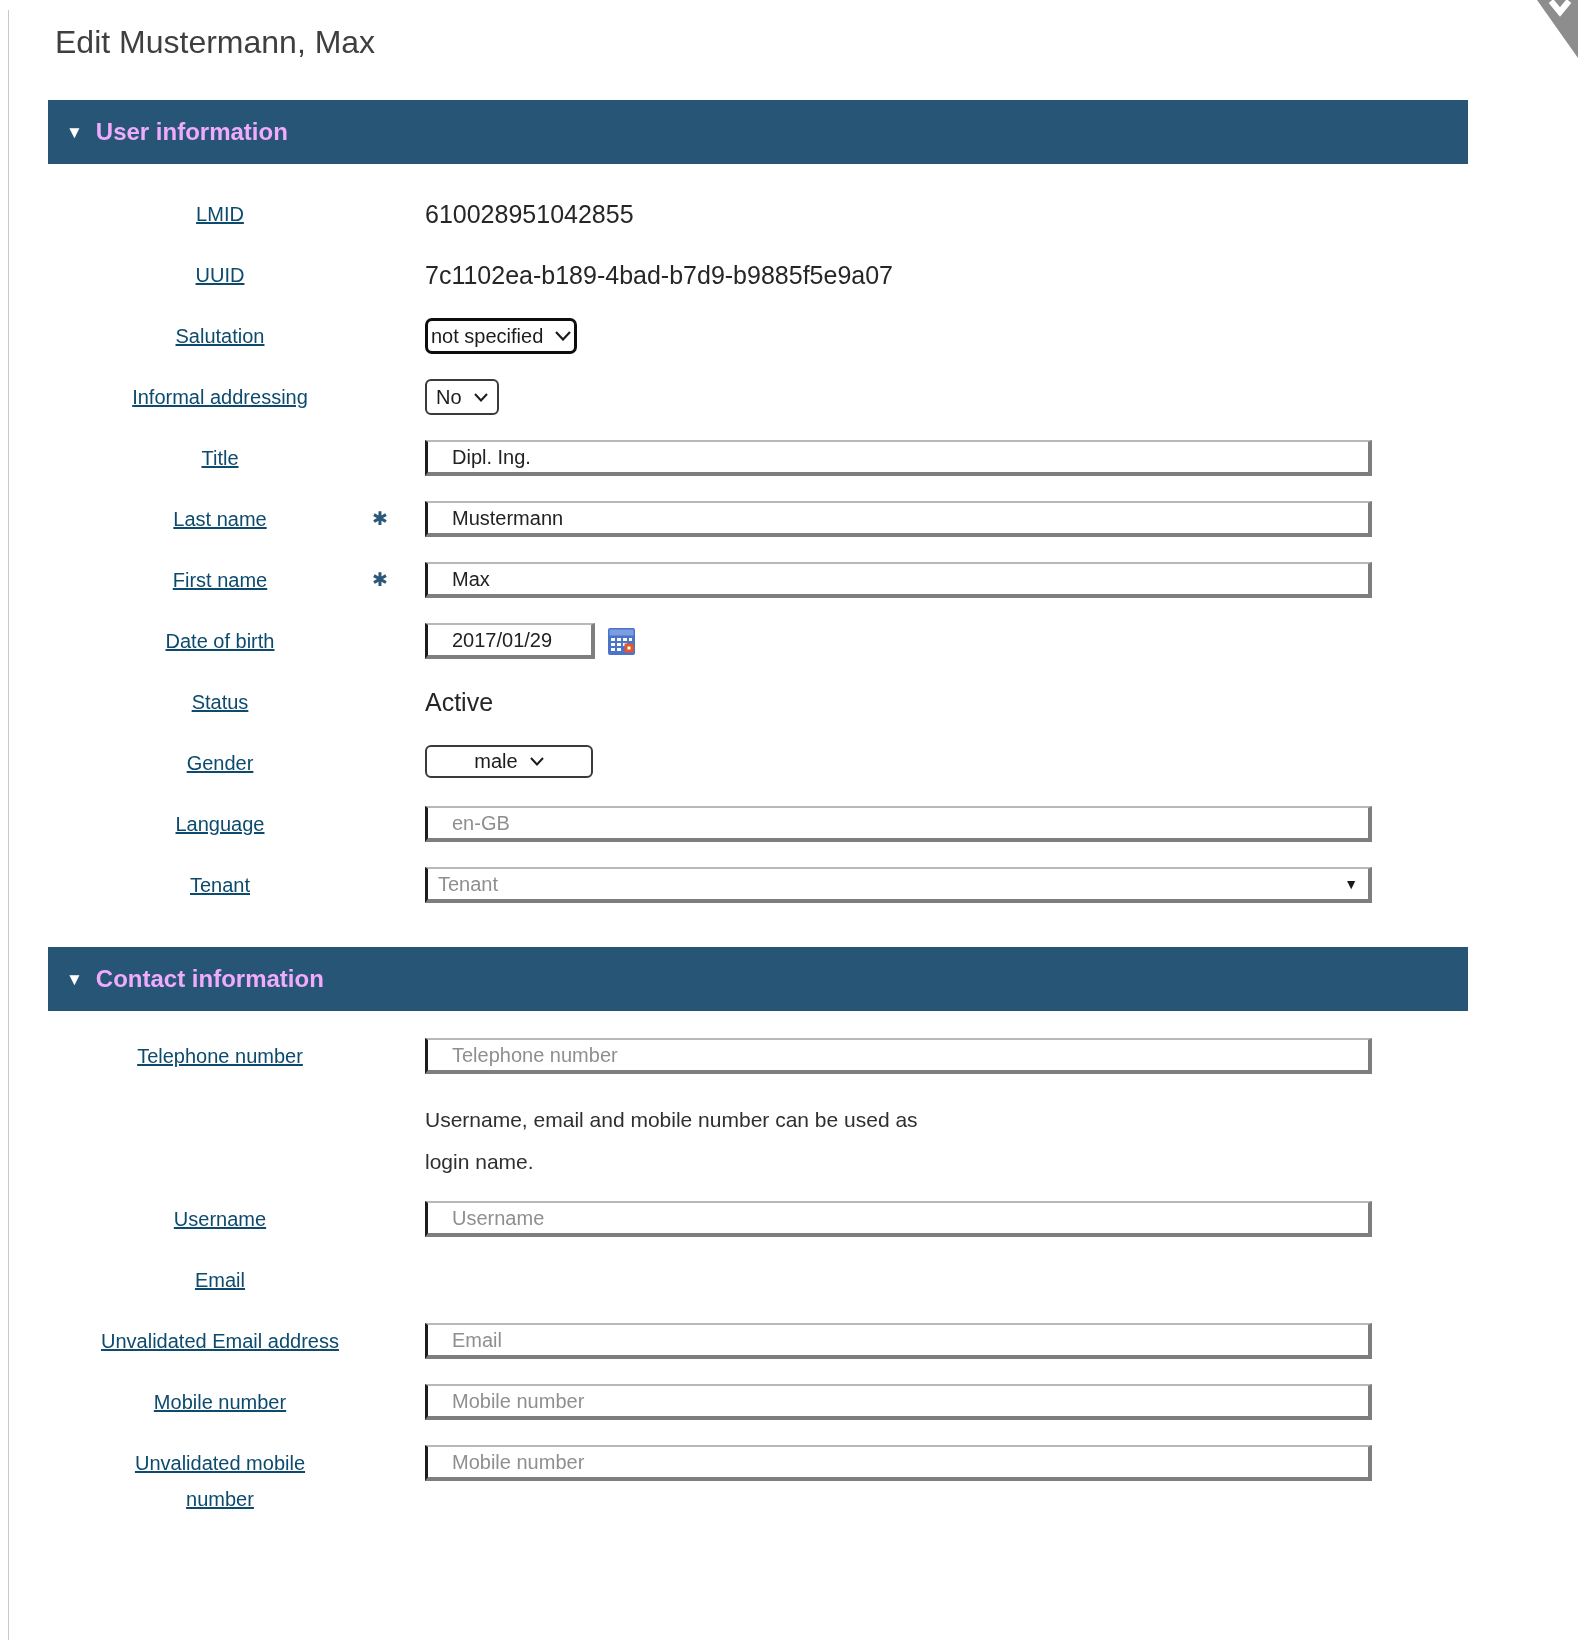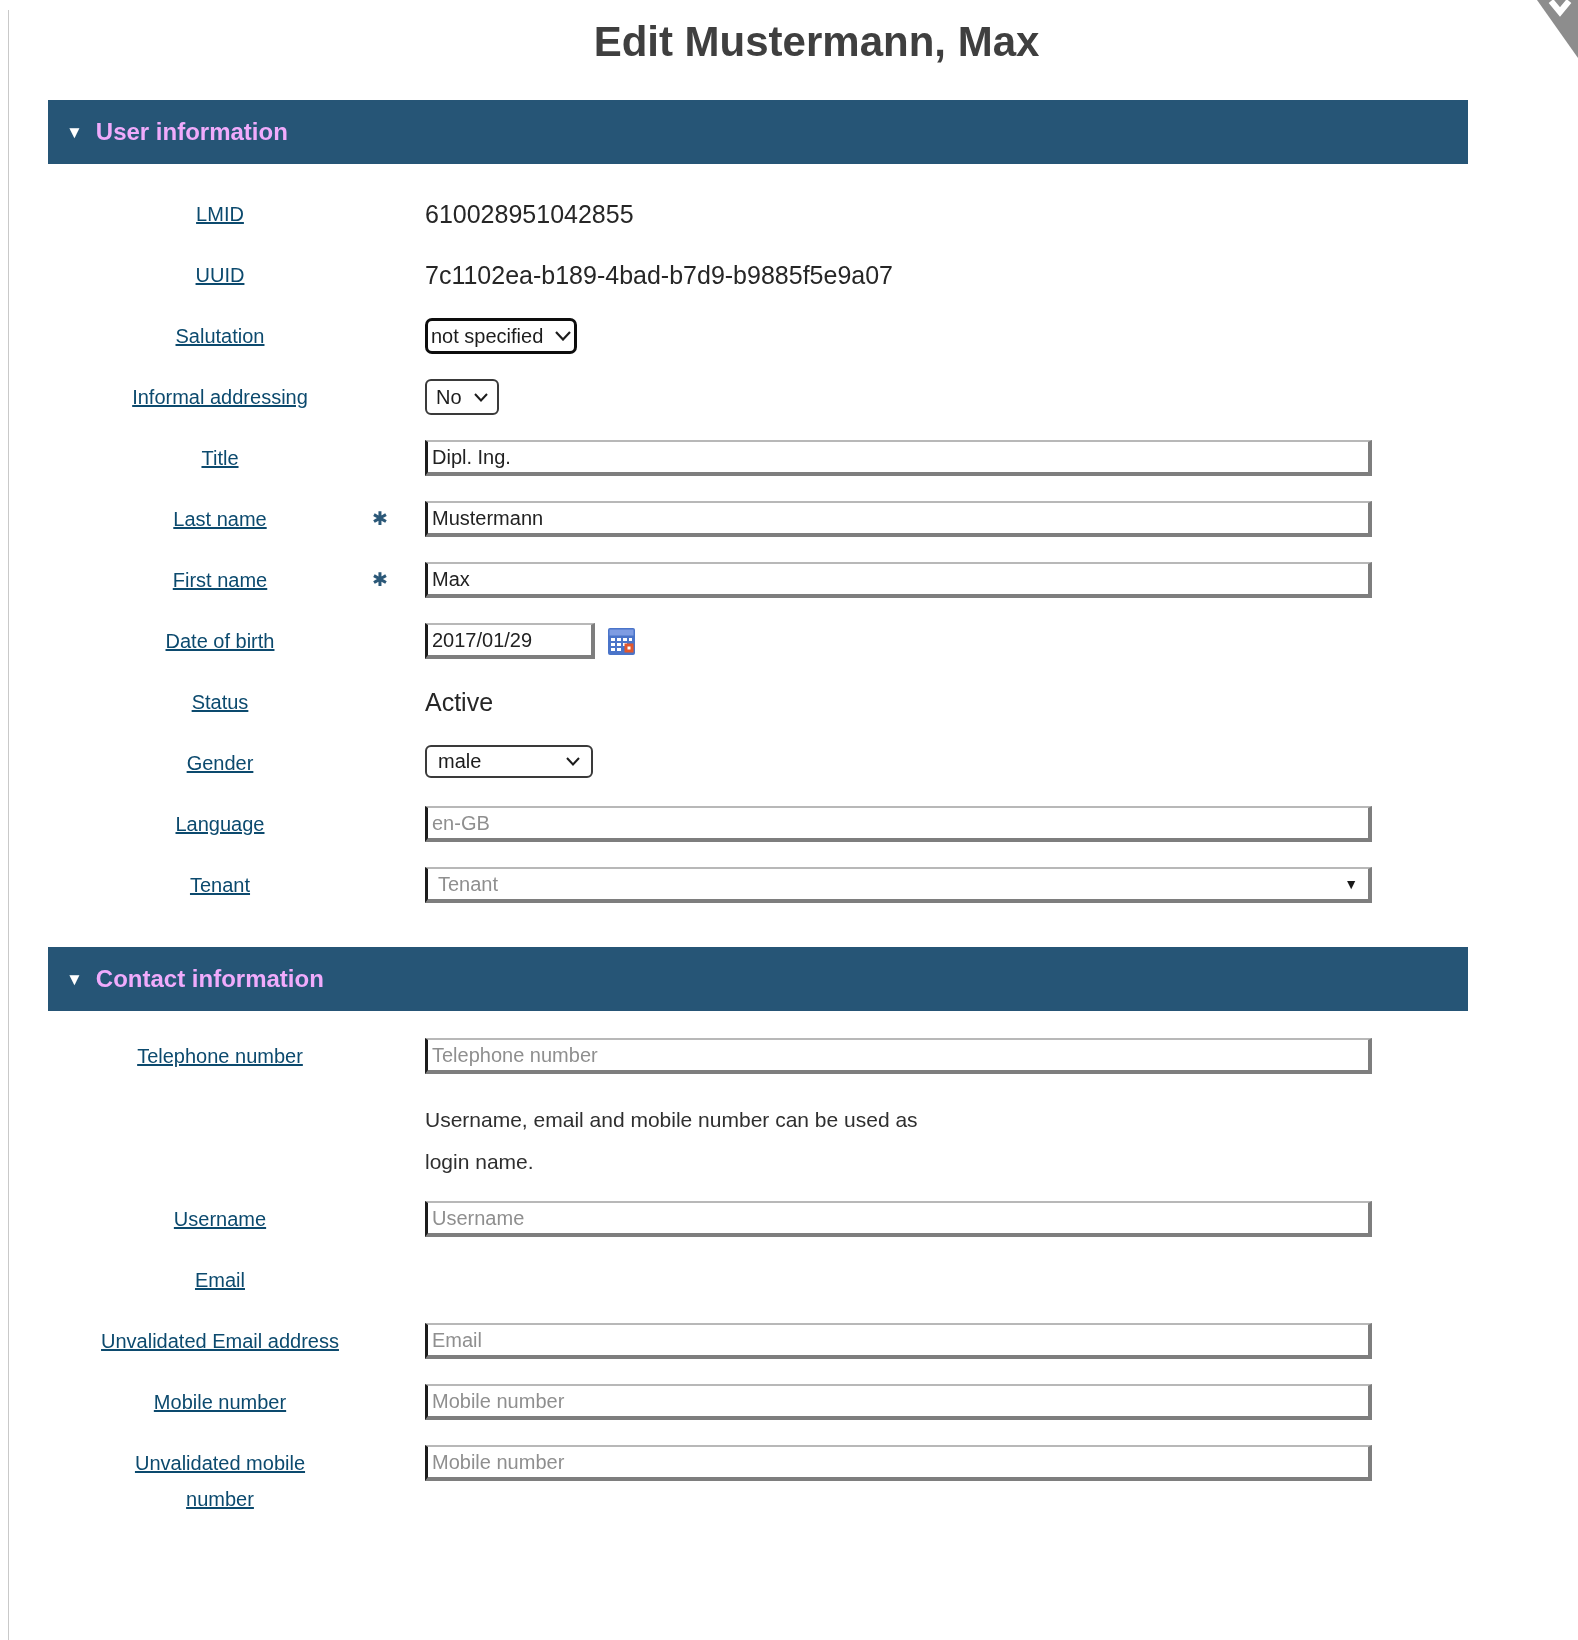--- a/index.html
+++ b/index.html
@@ -4,21 +4,21 @@
 <style>
   html,body{margin:0;padding:0;background:#ffffff;}
   body{
     width:1578px;height:1640px;position:relative;overflow:hidden;
     font-family:"Liberation Sans",sans-serif;color:#2b2b2b;
   }
   .left-rule{position:absolute;left:8px;top:10px;bottom:0;width:1px;background:#c9c9c9;}
   .corner{position:absolute;top:0;right:0;width:44px;height:60px;}
 
   h1.page-title{
-    margin:16px 0 0 55px;font-size:42px;line-height:52px;font-weight:700;color:#3f3f3f;text-align:center;
+    margin:16px 0 0 55px;font-size:32px;line-height:52px;font-weight:400;color:#3f3f3f;
   }
 
   .section-header{
     margin:32px 0 0 48px;width:1420px;height:64px;background:#265576;
     display:flex;align-items:center;box-sizing:border-box;padding-left:18px;cursor:pointer;
   }
   .section-header .tri{color:#ffffff;font-size:17px;margin-right:13px;line-height:1;}
   .section-header .sec-title{color:#f0abfc;font-size:24px;font-weight:bold;}
 
   .form{margin-left:48px;}
@@ -34,34 +34,34 @@
     line-height:36px;color:#2b5878;}
   .field{flex:1;display:flex;align-items:center;}
 
   .static-val{font-size:25px;line-height:36px;color:#262626;}
 
   .tinput{
     box-sizing:border-box;height:36px;width:947px;background:#fff;
     border-top:2px solid #b8b8b8;border-right:4px solid #7e7e7e;
     border-bottom:4px solid #7e7e7e;border-left:3px solid #1c1c1c;
     font-family:"Liberation Sans",sans-serif;font-size:20px;color:#222;
-    padding:0 4px;outline:none;
+    padding:0 24px;outline:none;
   }
   .tinput::placeholder{color:#8f8f8f;opacity:1;}
   .tinput.date{width:170px;}
 
   .select{
     display:inline-flex;align-items:center;background:#fff;cursor:pointer;
     font-size:20px;color:#1c1c1c;box-sizing:border-box;
   }
   .select .chev{display:inline-flex;margin-left:12px;}
   .select.focused{border:3px solid #0d0d0d;border-radius:7px;height:36px;padding:0 3px;}
   .select.small{border:2px solid #3a3a3a;border-radius:6px;height:33px;padding:16px 9px;}
   .select.mid{border:2px solid #3a3a3a;border-radius:6px;height:33px;width:168px;
-    padding:5px 11px;justify-content:space-between;}
+    padding:5px 11px;justify-content:center;}
 
   .combo{
     box-sizing:border-box;height:36px;width:947px;background:#fff;cursor:pointer;
     border-top:2px solid #b8b8b8;border-right:4px solid #7e7e7e;
     border-bottom:4px solid #7e7e7e;border-left:3px solid #1c1c1c;
     display:flex;align-items:center;padding:0 10px;font-size:20px;
   }
   .combo .ph{color:#8f8f8f;}
   .combo .arrow{margin-left:auto;font-size:14px;color:#1a1a1a;}
 

